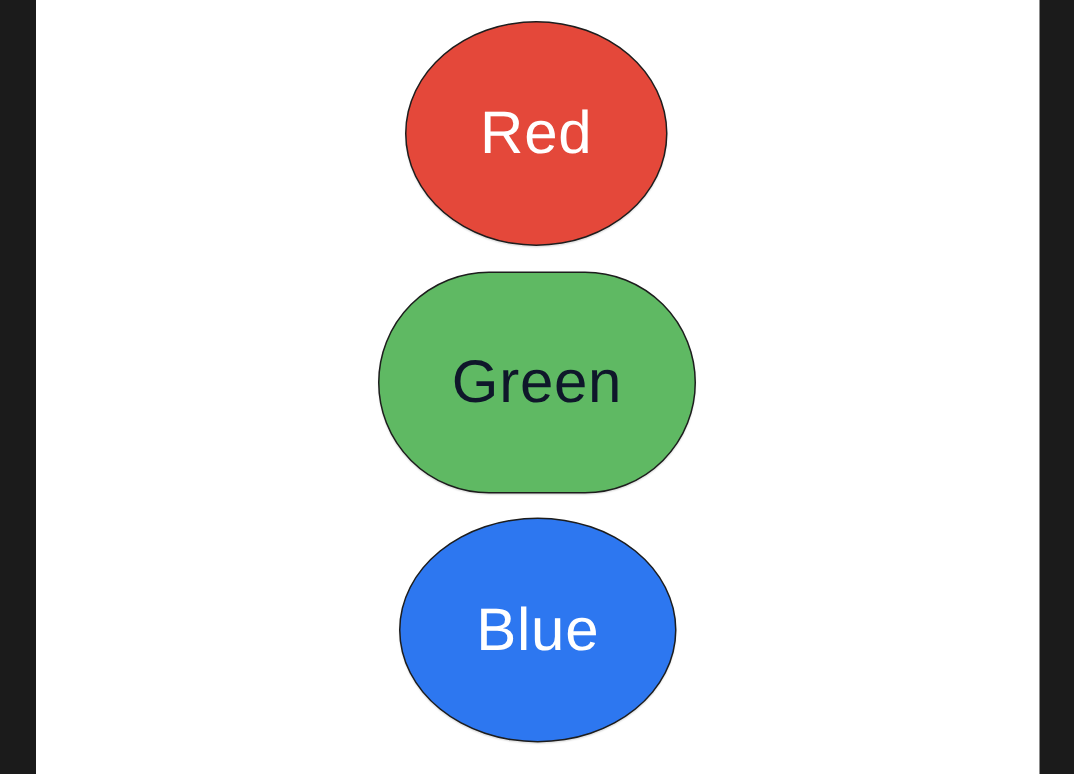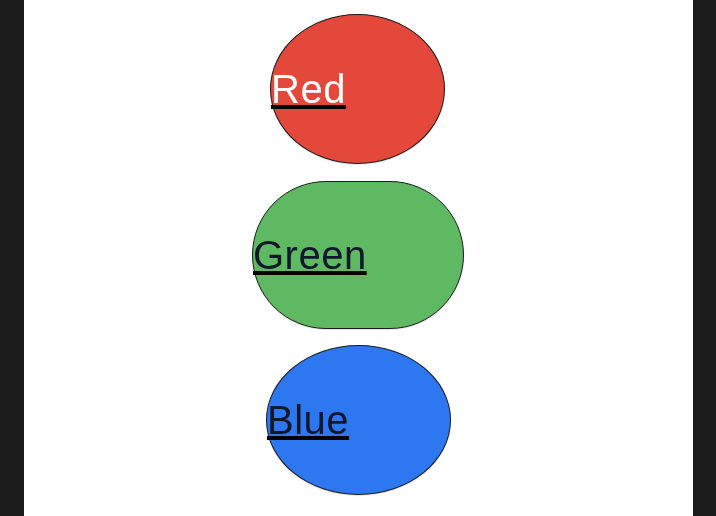--- a/index.html
+++ b/index.html
@@ -19,24 +19,23 @@
     top: 0;
     height: 516px;
   }
   .letterbox.left  { left: 0;  width: 24px; }
   .letterbox.right { right: 0; width: 23px; }
   .node {
     position: absolute;
     box-sizing: border-box;
     display: flex;
     align-items: center;
-    justify-content: flex-start;
+    justify-content: center;
     border: 1.6px solid #1d1d1d;
     box-shadow: 0 1px 1px rgba(0,0,0,0.12);
-    text-decoration: underline;
   }
   .node-label {
     font-size: 40px;
     font-weight: 400;
     line-height: 1;
     letter-spacing: 0.5px;
     user-select: none;
   }
   .node-red {
     left: 270px; top: 14px;
@@ -65,16 +64,16 @@
 
   <div class="node node-red" style="background-color: rgb(228, 72, 58); border-color: rgb(29, 29, 29);">
     <span class="node-label" style="color: rgb(255, 255, 255);">Red</span>
   </div>
 
   <div class="node node-green" style="background-color: rgb(95, 185, 99); border-color: rgb(29, 29, 29);">
     <span class="node-label" style="color: #0f172a;">Green</span>
   </div>
 
   <div class="node node-blue" style="background-color: rgb(45, 119, 240); border-color: rgb(29, 29, 29);">
-    <span class="node-label" style="color: #0f172a;">Blue</span>
+    <span class="node-label" style="color: #ffffff;">Blue</span>
   </div>
 
 </div>
 
 </body></html>

